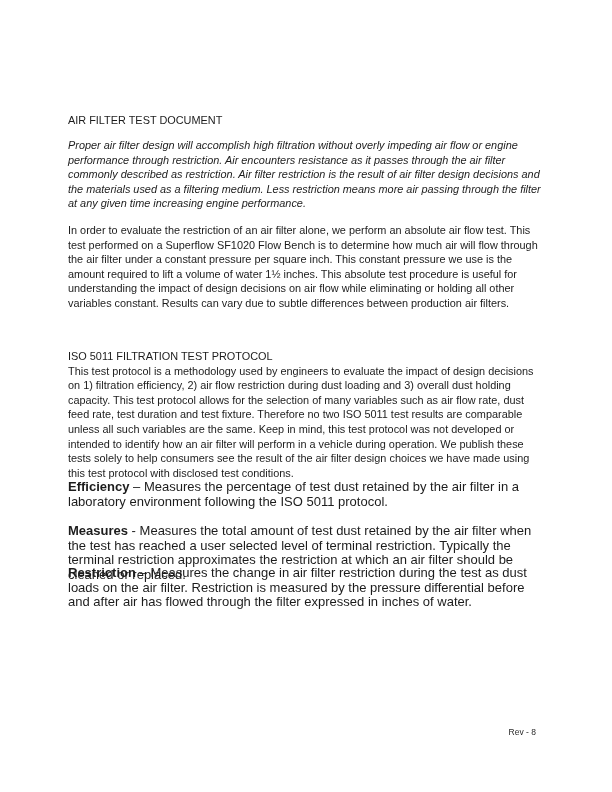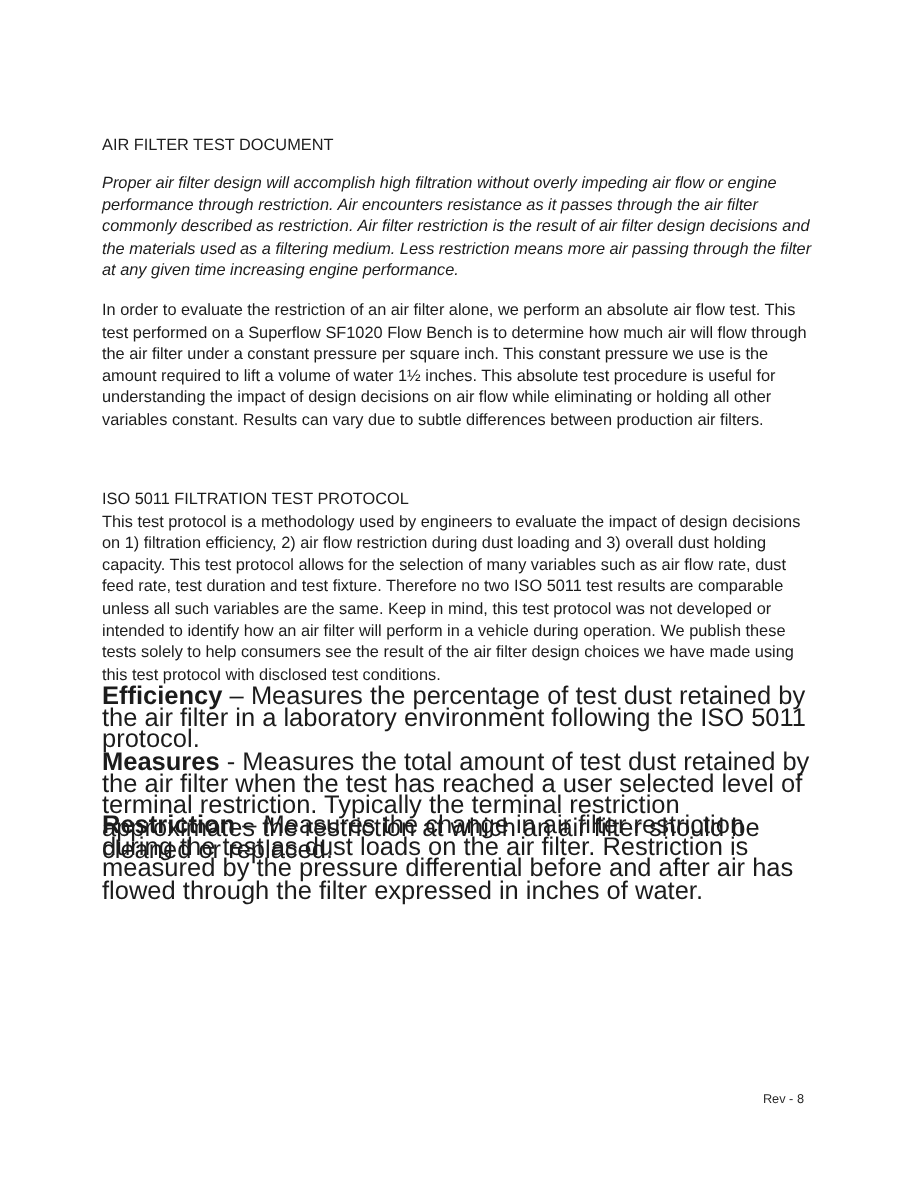--- a/index.html
+++ b/index.html
@@ -13,36 +13,37 @@
     height: 792px;
     background: #ffffff;
     overflow: hidden;
   }
   .block {
     position: absolute;
     left: 68px;
     width: 478px;
     color: #1c1c1c;
     text-align: left;
+    margin-top: 23px;
   }
   
   .doc-text {
     font-family: "Liberation Sans", sans-serif;
     font-size: 10.9px;
     line-height: 14.6px;
     font-weight: 400;
   }
   .doc-text .heading {
     display: block;
     font-weight: 400;
   }
   
   .def-text {
     font-family: "Liberation Sans", sans-serif;
-    font-size: 17px;
+    font-size: 13px;
     line-height: 14.7px;
     font-weight: 400;
   }
   .def-text .term {
     font-weight: 700;
   }
   .title-block {
     top: 90px;
   }
   .intro-block {

